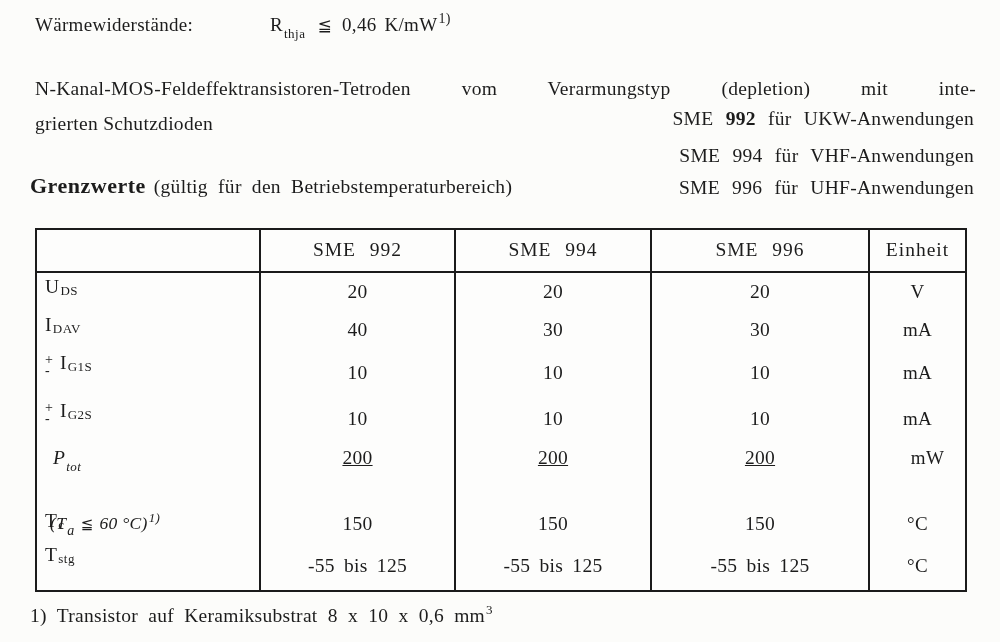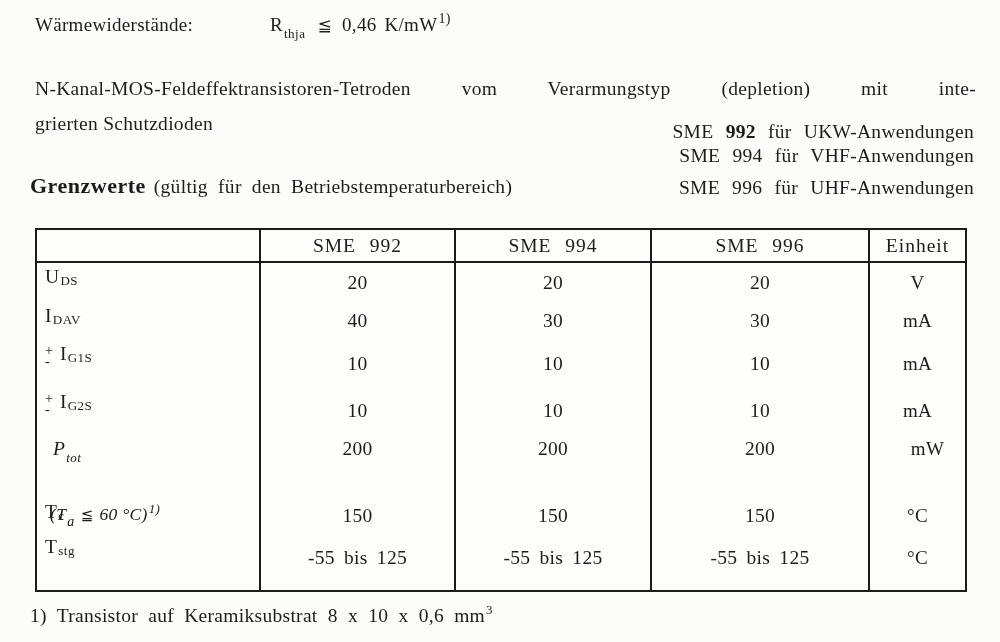--- a/index.html
+++ b/index.html
@@ -24,21 +24,21 @@
 
   
   .desc-line1 {
     position: absolute; top: 78px; left: 35px; width: 941px;
     font-size: 19.5px; text-align: justify; text-align-last: justify; white-space: normal;
   }
   .desc-line2 { position: absolute; top: 113px; left: 35px; font-size: 19.5px; }
 
   
   .variant { position: absolute; right: 26px; font-size: 19.5px; white-space: nowrap; word-spacing: 7px; }
-  .v0 { top: 121px; }
+  .v0 { top: 108px; }
   .v1 { top: 145px; }
   .v2 { top: 177px; }
   .vnum-bold { font-weight: bold; }
 
   
   .limits-line { position: absolute; top: 173px; left: 30px; white-space: nowrap; }
   .limits-title { font-weight: bold; font-size: 22px; letter-spacing: 0.5px; }
   .limits-sub { font-size: 19.5px; margin-left: 8px; word-spacing: 5px; }
 
   
@@ -49,42 +49,42 @@
     display: flex; background: #fdfdfc;
   }
   .gcol { flex: 0 0 auto; display: flex; flex-direction: column; }
   .gcol + .gcol { border-left: 2px solid #1b1b1b; }
   .c-param  { width: 222px; }
   .c-992    { width: 195px; }
   .c-994    { width: 196px; }
   .c-996    { width: 218px; }
   .c-unit   { width: 97px; }
   .ghead {
-    height: 33px; border-bottom: 2px solid #1b1b1b;
+    height: 43px; border-bottom: 2px solid #1b1b1b;
     display: flex; align-items: center; justify-content: center;
     font-size: 19.5px; word-spacing: 8px; letter-spacing: 1px;
   }
   
   .r0 { height: 39px; } .r1 { height: 38px; } .r2 { height: 48px; }
   .r3 { height: 45px; } .r4 { height: 65px; } .r5 { height: 35px; } .r6 { height: 49px; }
 
   .prow { display: flex; align-items: flex-start; padding: 3px 0 0 8px; font-size: 19.5px; }
   .prow.r4 { display: block; font-style: italic; }
   .signstack {
     display: inline-flex; flex-direction: column;
     font-size: 14px; line-height: 11px; margin: 2px 7px 0 0; letter-spacing: 0;
   }
   .pline { padding: 2px 0 0 8px; font-size: 19.5px; }
   .pnote { padding: 7px 0 0 5px; font-size: 17.5px; white-space: nowrap; margin-top: 37px; }
   .pnote .tsub { font-size: 14px; top: 6px; }
   .pnote .rel { margin: 0 6px; font-size: 15px; }
   .pnote .tsup { font-size: 13px; top: -7px; }
 
   .vcell { display: flex; align-items: center; justify-content: center; font-size: 19.5px; word-spacing: 4px; }
-  .vcell.r4 { align-items: flex-start; padding-top: 5px; }
+  .vcell.r4 { align-items: flex-start; padding-top: 5px; text-decoration: underline; }
   .ucell { display: flex; align-items: center; justify-content: center; font-size: 19px; }
   .ucell.r4 { align-items: flex-start; padding-top: 5px; margin-left: 20px; }
 
   
   .footnote { position: absolute; top: 605px; left: 30px; font-size: 19.5px; word-spacing: 5px; }
   .footnote .tsup { font-size: 13px; top: -8px; }
 </style>
 </head>
 <body>
 

